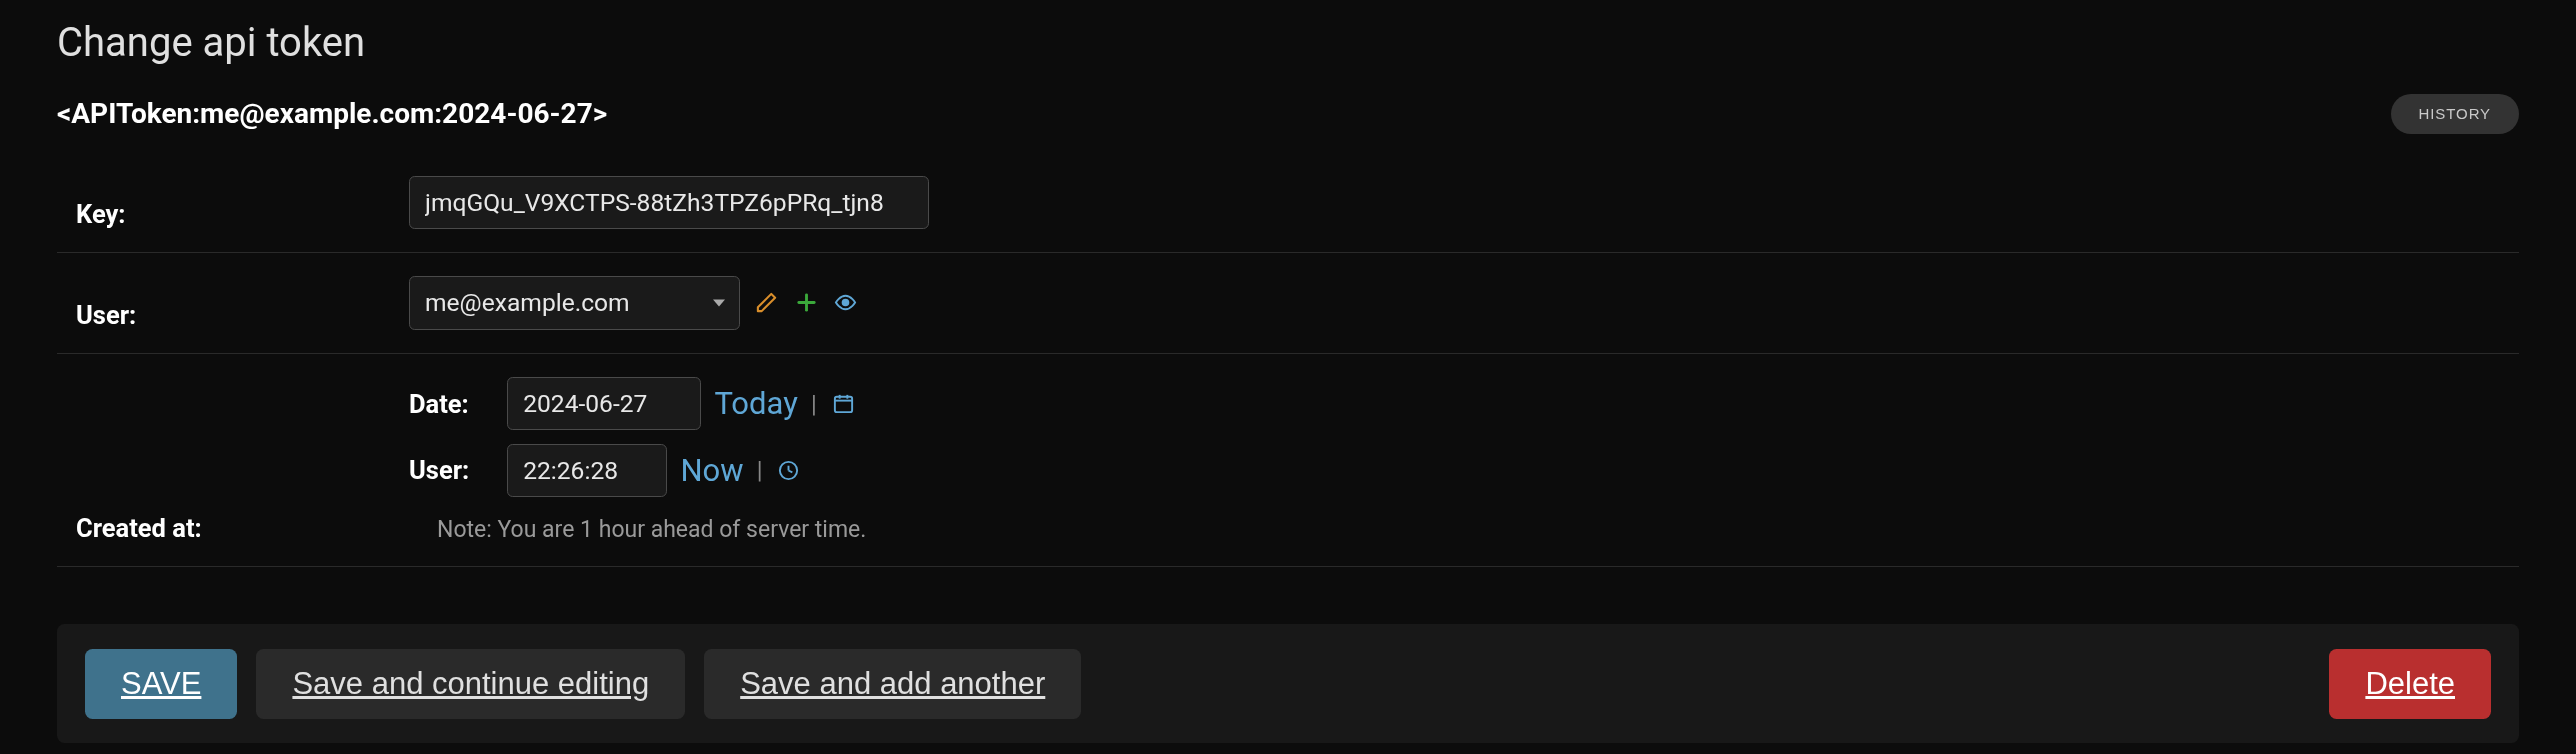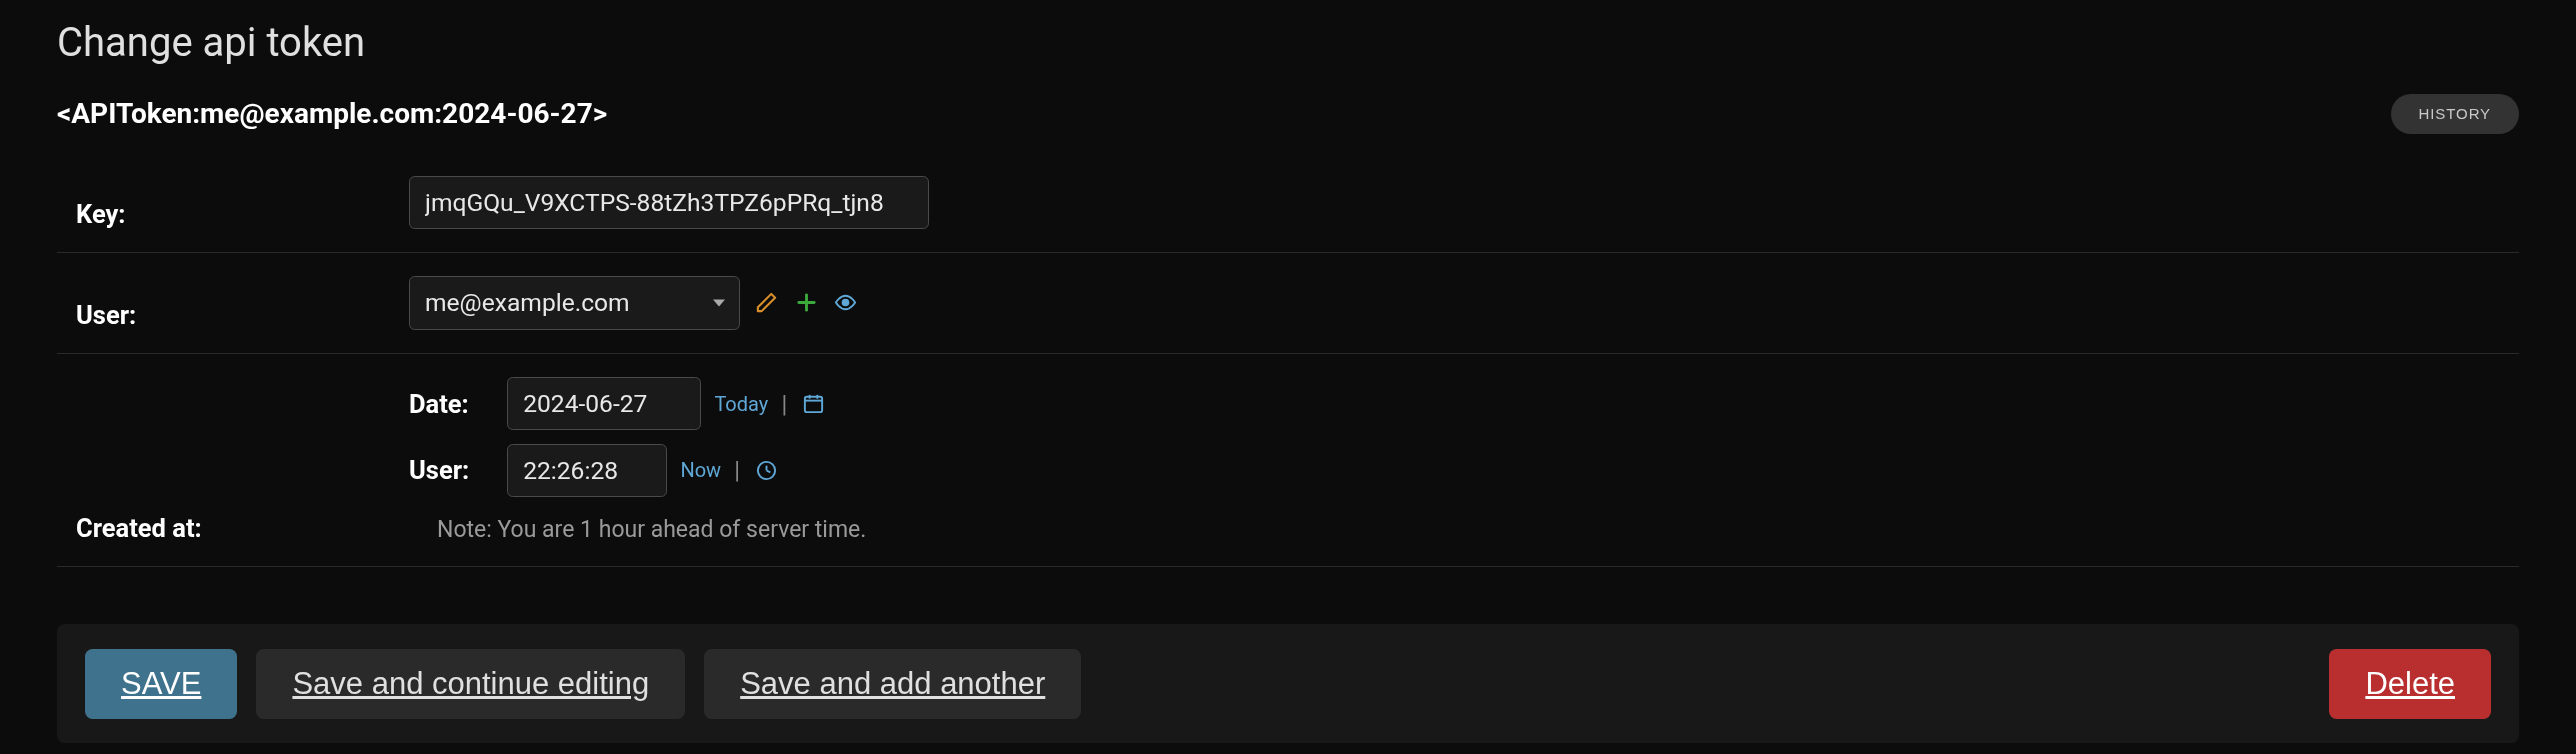--- a/index.html
+++ b/index.html
@@ -129,21 +129,21 @@
   .date-input { width: 194px; text-align: left; }
   .time-input { width: 160px; text-align: left; }
   .sublabel {
     font-weight: 700;
     font-size: 25.5px;
     color: #ffffff;
     min-width: 85px;
   }
   .link {
     color: var(--link);
-    font-size: 20px;
+    font-size: 31px;
     cursor: pointer;
   }
   .pipe {
     color: #888;
     font-size: 23.6px;
   }
   .note {
     color: var(--note);
     font-size: 23px;
     margin-top: 5.7px;

